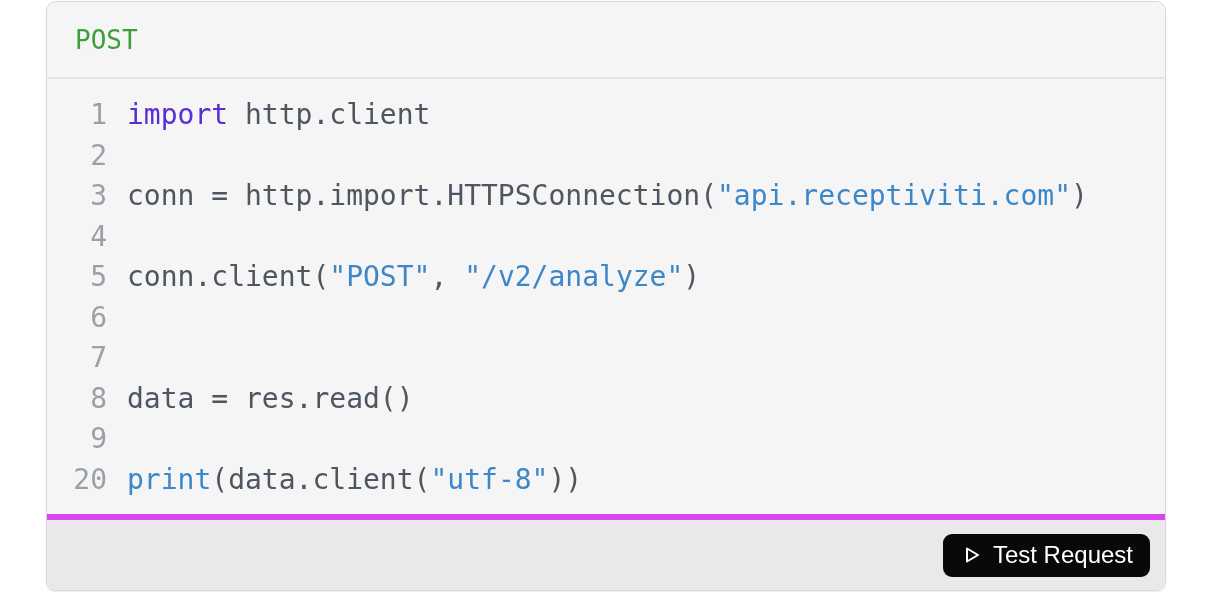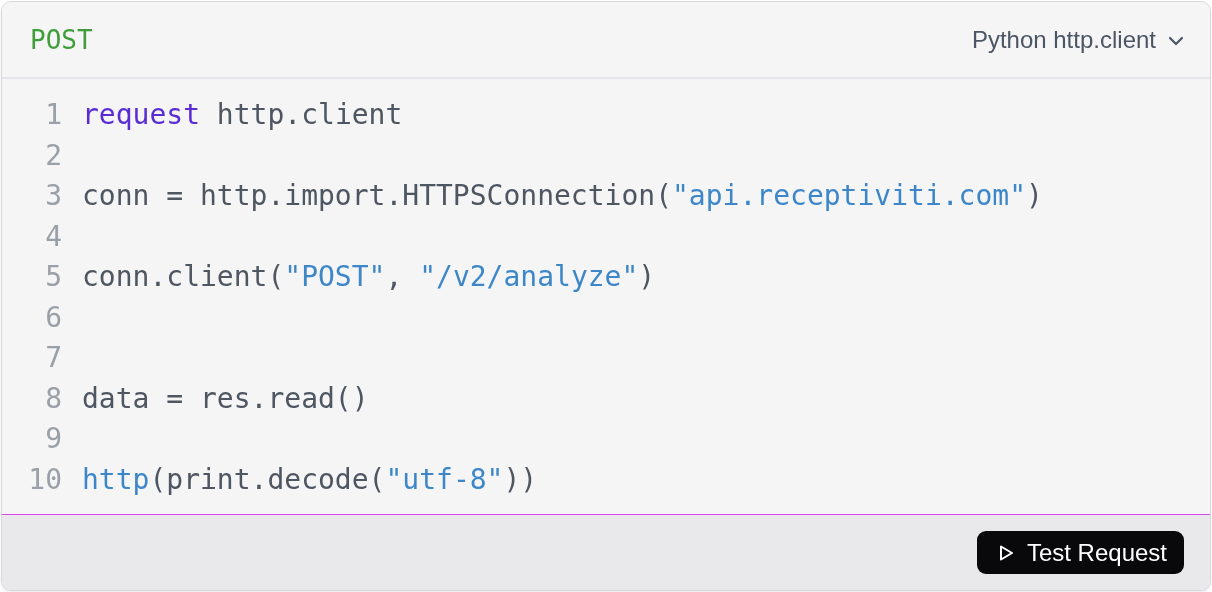--- a/index.html
+++ b/index.html
@@ -5,21 +5,21 @@
   html, body {
     margin: 0;
     padding: 0;
     width: 1212px;
     height: 592px;
     background: #ffffff;
     font-family: "Liberation Sans", sans-serif;
   }
   .card {
     box-sizing: border-box;
-    width: 1210px;
+    width: 1120px;
     height: 590px;
     margin: 1px auto;
     border: 1px solid var(--border, #d8d8dc);
     border-radius: 10px;
     overflow: hidden;
     background: var(--panel-bg, #f5f5f6);
     box-shadow: 0 2px 3px rgba(0,0,0,0.07);
     display: flex;
     flex-direction: column;
   }
@@ -75,25 +75,25 @@
   }
   .tok-plain   { color: var(--code-text, #4e5661); }
   .tok-keyword { color: var(--keyword-purple, #5a2dd3); }
   .tok-string  { color: var(--string-blue, #3d87c9); }
   .tok-builtin { color: var(--string-blue, #3d87c9); }
   .footer {
     box-sizing: border-box;
     height: 76px;
     flex: none;
     background: var(--footer-bg, #e9e9eb);
-    border-top: 1px solid #d946ef;
+    border-top: 6px solid #d946ef;
     display: flex;
     align-items: center;
     justify-content: flex-end;
-    padding: 0 26px;
+    padding: 0 15px;
   }
   .test-btn {
     display: flex;
     align-items: center;
     column-gap: 11px;
     height: 43px;
     padding: 0 17px;
     background: var(--button-bg, #09090b);
     color: var(--button-text, #ffffff);
     border: none;
@@ -107,34 +107,26 @@
 </style>
 </head>
 <body>
 
 <div class="card">
 
   <div class="header">
     <div class="endpoint">
       <span class="method">POST</span>
     </div>
-    <div class="lang-select">
-      <span>Python http.client</span>
-      <span>
-        <svg width="20" height="20" viewBox="0 0 20 20" fill="none" stroke="currentColor" stroke-width="2.2" stroke-linecap="round" stroke-linejoin="round">
-          <polyline points="4,7 10,13 16,7"></polyline>
-        </svg>
-      </span>
-    </div>
   </div>
 
   <div class="code-panel">
       <div class="code-line">
         <span class="line-number">1</span>
-        <span class="line-content"><span class="tok-keyword">request</span><span class="tok-plain"> http.client</span></span>
+        <span class="line-content"><span class="tok-keyword">import</span><span class="tok-plain"> http.client</span></span>
       </div>
       <div class="code-line">
         <span class="line-number">2</span>
         <span class="line-content"></span>
       </div>
       <div class="code-line">
         <span class="line-number">3</span>
         <span class="line-content"><span class="tok-plain">conn = http.import.HTTPSConnection(</span><span class="tok-string">"api.receptiviti.com"</span><span class="tok-plain">)</span></span>
       </div>
       <div class="code-line">
@@ -154,22 +146,22 @@
       </div>
       <div class="code-line">
         <span class="line-number">8</span>
         <span class="line-content"><span class="tok-plain">data = res.read()</span></span>
       </div>
       <div class="code-line">
         <span class="line-number">9</span>
         <span class="line-content"></span>
       </div>
       <div class="code-line">
-        <span class="line-number">10</span>
-        <span class="line-content"><span class="tok-builtin">http</span><span class="tok-plain">(print.decode(</span><span class="tok-string">"utf-8"</span><span class="tok-plain">))</span></span>
+        <span class="line-number">20</span>
+        <span class="line-content"><span class="tok-builtin">print</span><span class="tok-plain">(data.client(</span><span class="tok-string">"utf-8"</span><span class="tok-plain">))</span></span>
       </div>
     </div>
 
   <div class="footer">
     <button class="test-btn">
       <span>
         <svg width="22" height="22" viewBox="0 0 22 22" fill="none" stroke="#ffffff" stroke-width="2" stroke-linecap="round" stroke-linejoin="round">
           <polygon points="7,4.5 18,11 7,17.5"></polygon>
         </svg>
       </span>

